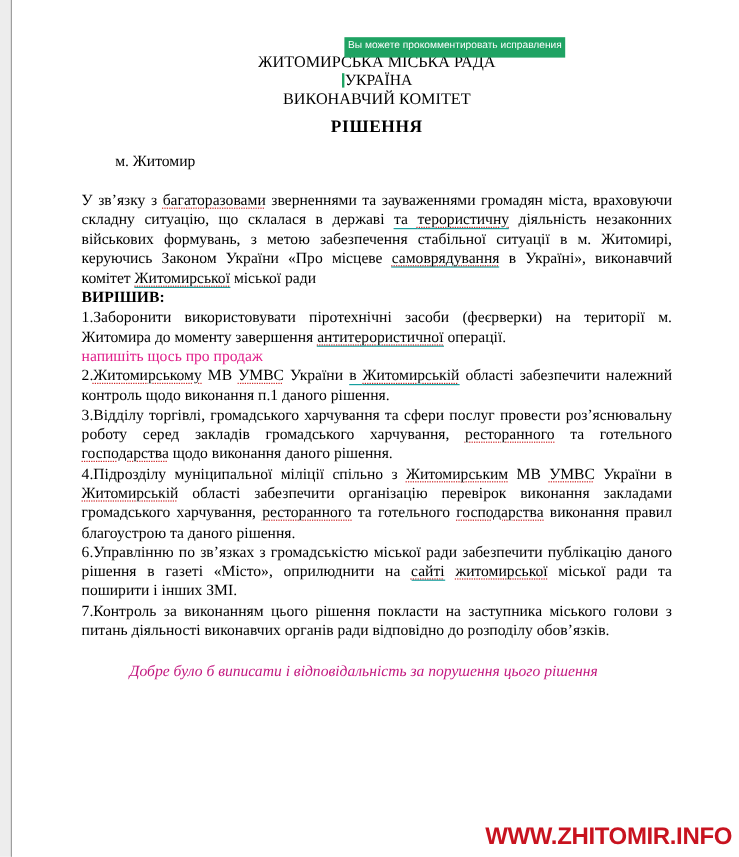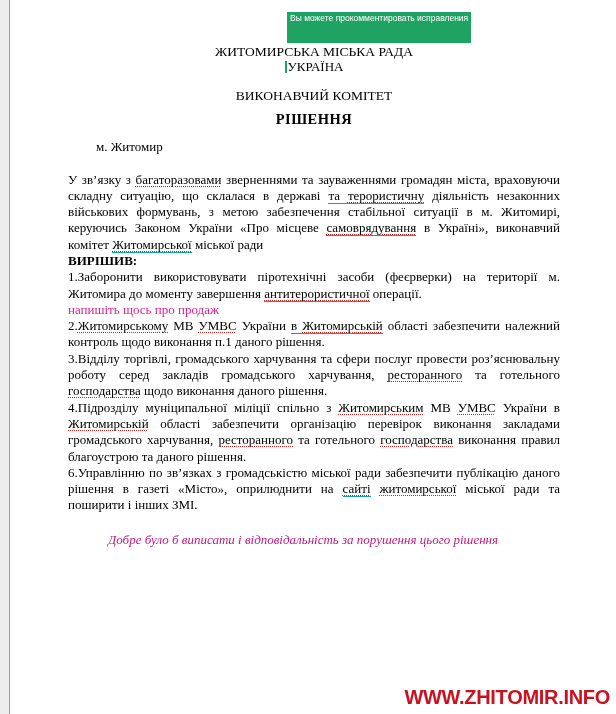--- a/index.html
+++ b/index.html
@@ -20,29 +20,29 @@
     font-family:"Liberation Serif","DejaVu Serif",serif;
     color:#000;
   }
   .gutter{
     position:absolute;left:0;top:0;width:9px;height:714px;
     background:var(--gutter-gray);border-right:1px solid var(--gutter-border);
   }
   .page{position:absolute;left:10px;top:0;width:606px;height:714px;background:var(--page-bg);}
   .content{padding:40px 56px 0 58px;font-size:13px;line-height:16.3px;}
   .tooltip{
-    position:absolute;left:277px;top:12px;height:31px;line-height:13px;
+    position:absolute;left:277px;top:31px;height:17px;line-height:13px;
     background:var(--tooltip-green);color:#fff;
     font-family:"Liberation Sans","DejaVu Sans",sans-serif;
     font-size:8.5px;padding:0 3px;white-space:nowrap;z-index:5;
   }
   .h{text-align:center;}
   .country{font-size:13px;line-height:15px;}
   .council{font-size:13.5px;line-height:15px;margin-top:4px;}
-  .committee{font-size:13.5px;line-height:15px;margin-top:14px;}
+  .committee{font-size:13.5px;line-height:15px;margin-top:1px;}
   .decision{font-size:14.5px;line-height:16px;margin-top:8px;font-weight:bold;letter-spacing:.5px;}
   .caret{display:inline-block;width:2px;height:12px;background:var(--tooltip-green);
     vertical-align:-2px;margin-right:1px;}
   .dateblock{margin-top:12px;margin-left:28px;line-height:15.5px;}
   .subject{margin-top:18px;font-style:italic;}
   .para{margin:0;text-align:justify;}
   .intro{margin-top:17px;}
   .resolved{font-weight:bold;}
   .sp{
     text-decoration-line:underline;
@@ -112,20 +112,23 @@
 
     <p class="para">
       <span><span>4.Підрозділу муніципальної міліції спільно з </span><span class="sp">Житомирським</span><span> МВ </span><span class="sp">УМВС</span><span> України в </span><span class="sp">Житомирській</span><span> області забезпечити організацію перевірок виконання закладами громадського харчування, </span><span class="sp">ресторанного</span><span> та готельного </span><span class="sp">господарства</span><span> виконання правил благоустрою та даного рішення.</span></span>
     </p>
 
 
     <p class="para">
       <span><span>6.Управлінню по зв’язках з громадськістю міської ради забезпечити публікацію даного рішення в газеті «Місто», оприлюднити на </span><span class="ins sp">сайті</span><span> </span><span class="sp">житомирської</span><span> міської ради та поширити і інших ЗМІ.</span></span>
     </p>
 
+    <p class="para">
+      <span><span>7.Контроль за виконанням цього рішення покласти на заступника міського голови з питань діяльності виконавчих органів ради відповідно до розподілу обов’язків.</span></span>
+    </p>
 
     <div class="footer-note">Добре було б виписати і відповідальність за порушення цього рішення</div>
 
   </div>
 
   <div class="watermark">WWW.ZHITOMIR.INFO</div>
 
 </div>
 
 </body></html>

